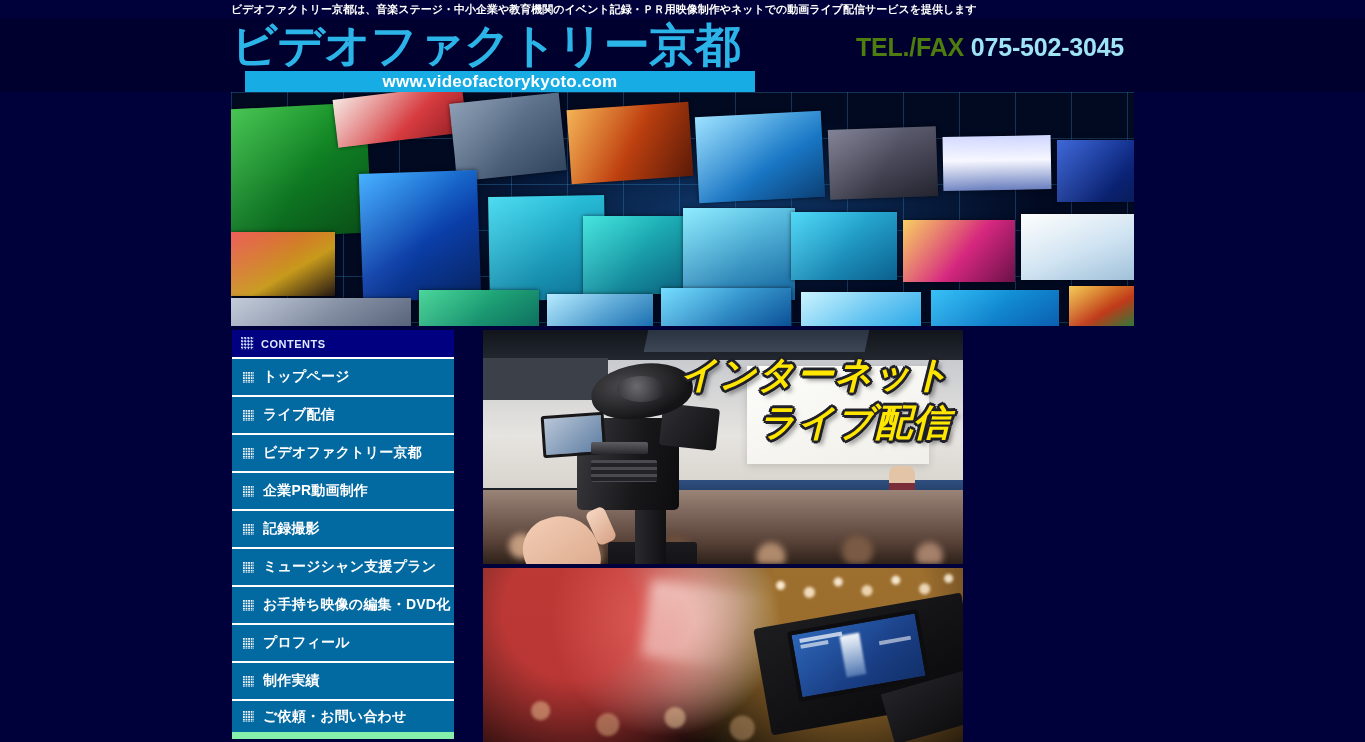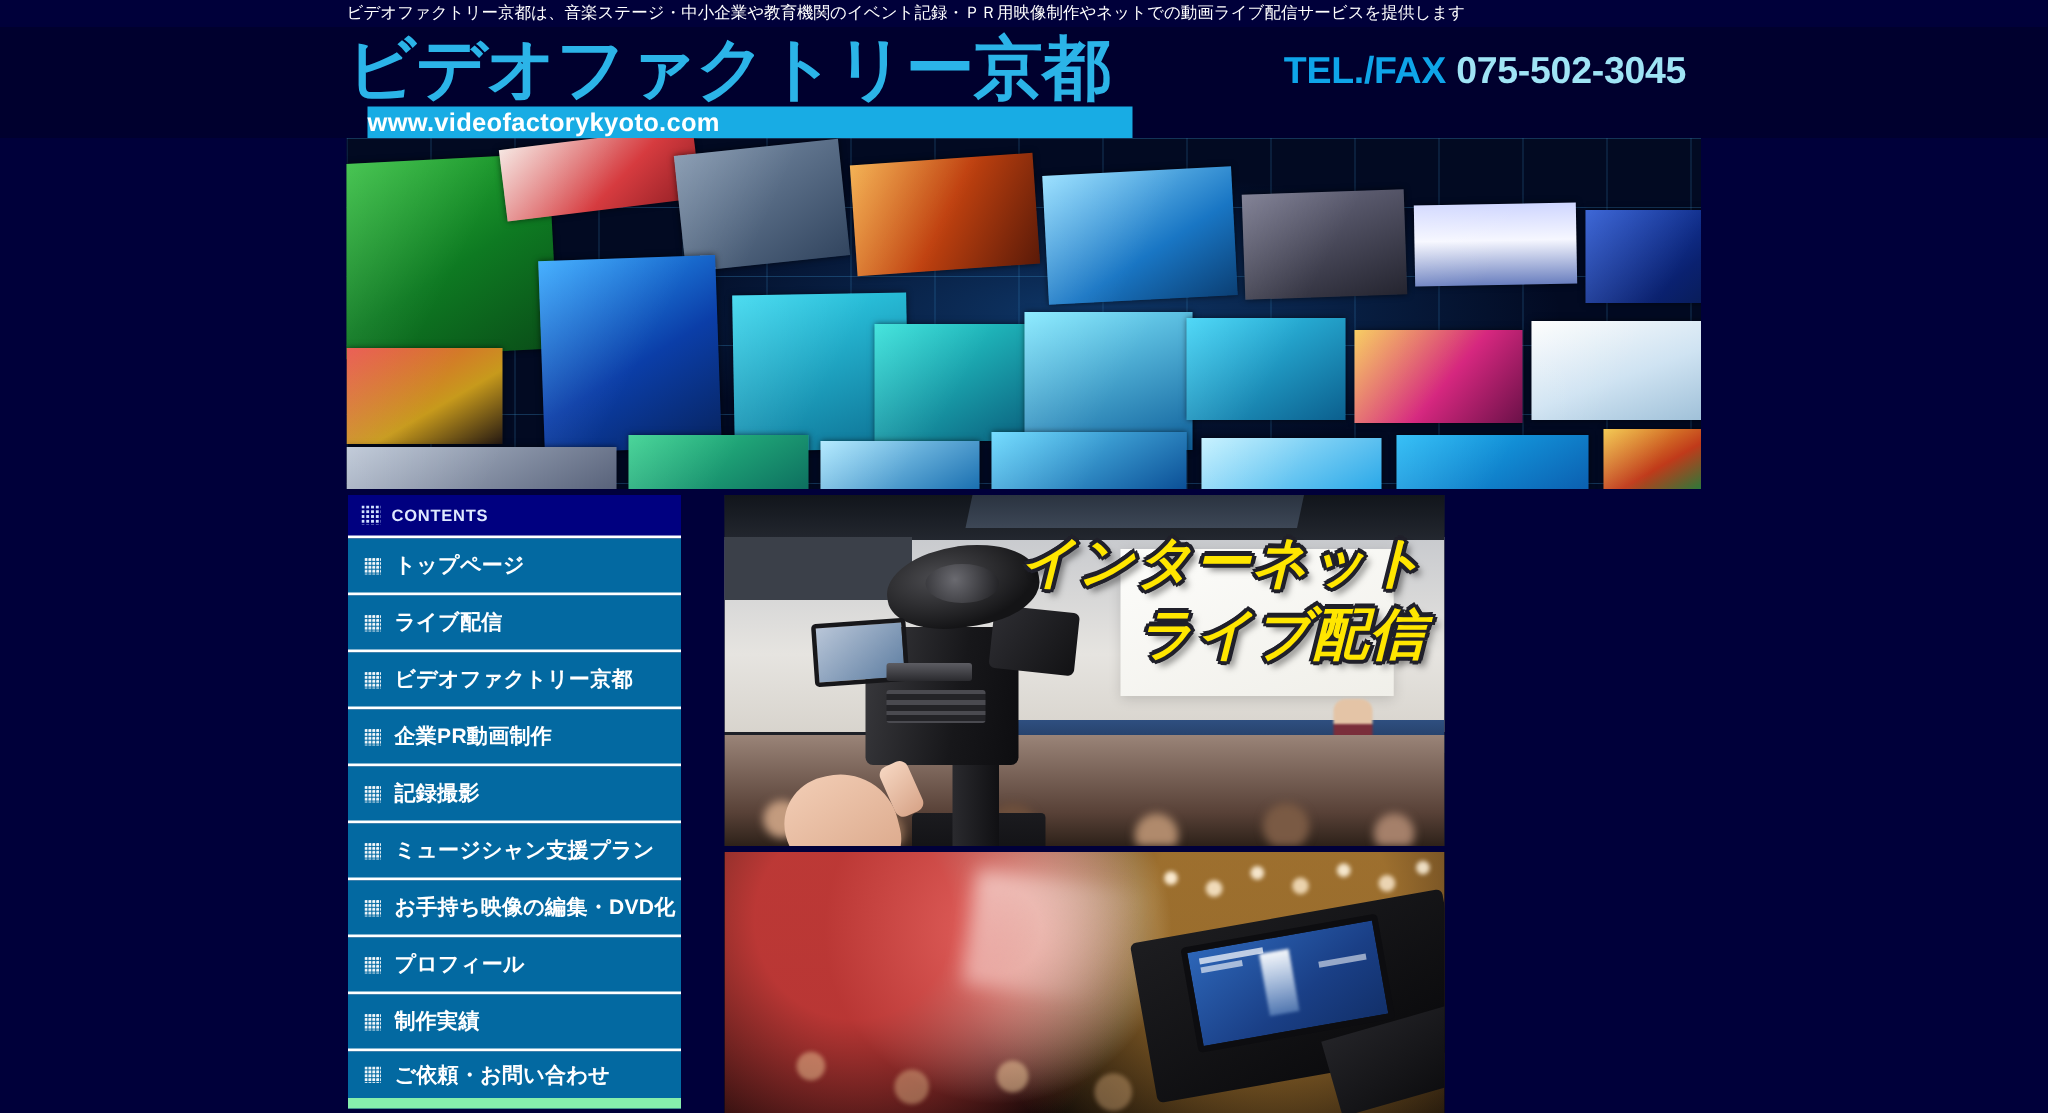--- a/index.html
+++ b/index.html
@@ -35,21 +35,21 @@
   }
   #tagline {
     position: absolute;
     left: 231px;
     top: 1px;
     font-size: 11px;
     line-height: 16px;
     letter-spacing: 0px;
     color: #ffffff;
     white-space: nowrap;
-    font-weight: 400;
+    font-weight: 700;
   }
 
   #header {
     position: absolute;
     left: 0; top: 18px;
     width: 1365px;
     height: 74px;
     background: #00002e;
   }
 
@@ -80,42 +80,42 @@
     height: 21px;
     background: #18ace4;
   }
   #logo-url {
     position: absolute;
     left: 0;
     top: 0;
     width: 510px;
     height: 21px;
     line-height: 22px;
-    text-align: left;
+    text-align: center;
     color: #ffffff;
     font-size: 17px;
     font-weight: bold;
     letter-spacing: 0.2px;
   }
 
   #contact {
     position: absolute;
     left: 840px;
     top: 14px;
     width: 300px;
     text-align: center;
   }
   #tel {
     font-size: 25px;
     font-weight: bold;
     line-height: 30px;
     white-space: nowrap;
     letter-spacing: -0.2px;
   }
-  #tel .tel-label { color: #0ea5e9; }
+  #tel .tel-label { color: #4d7c0f; }
   #tel .tel-number { color: #9fe4f5; }
   #address {
     font-size: 12.5px;
     line-height: 18px;
     color: #ffffff;
     white-space: nowrap;
     letter-spacing: -0.1px;
   }
 
   

